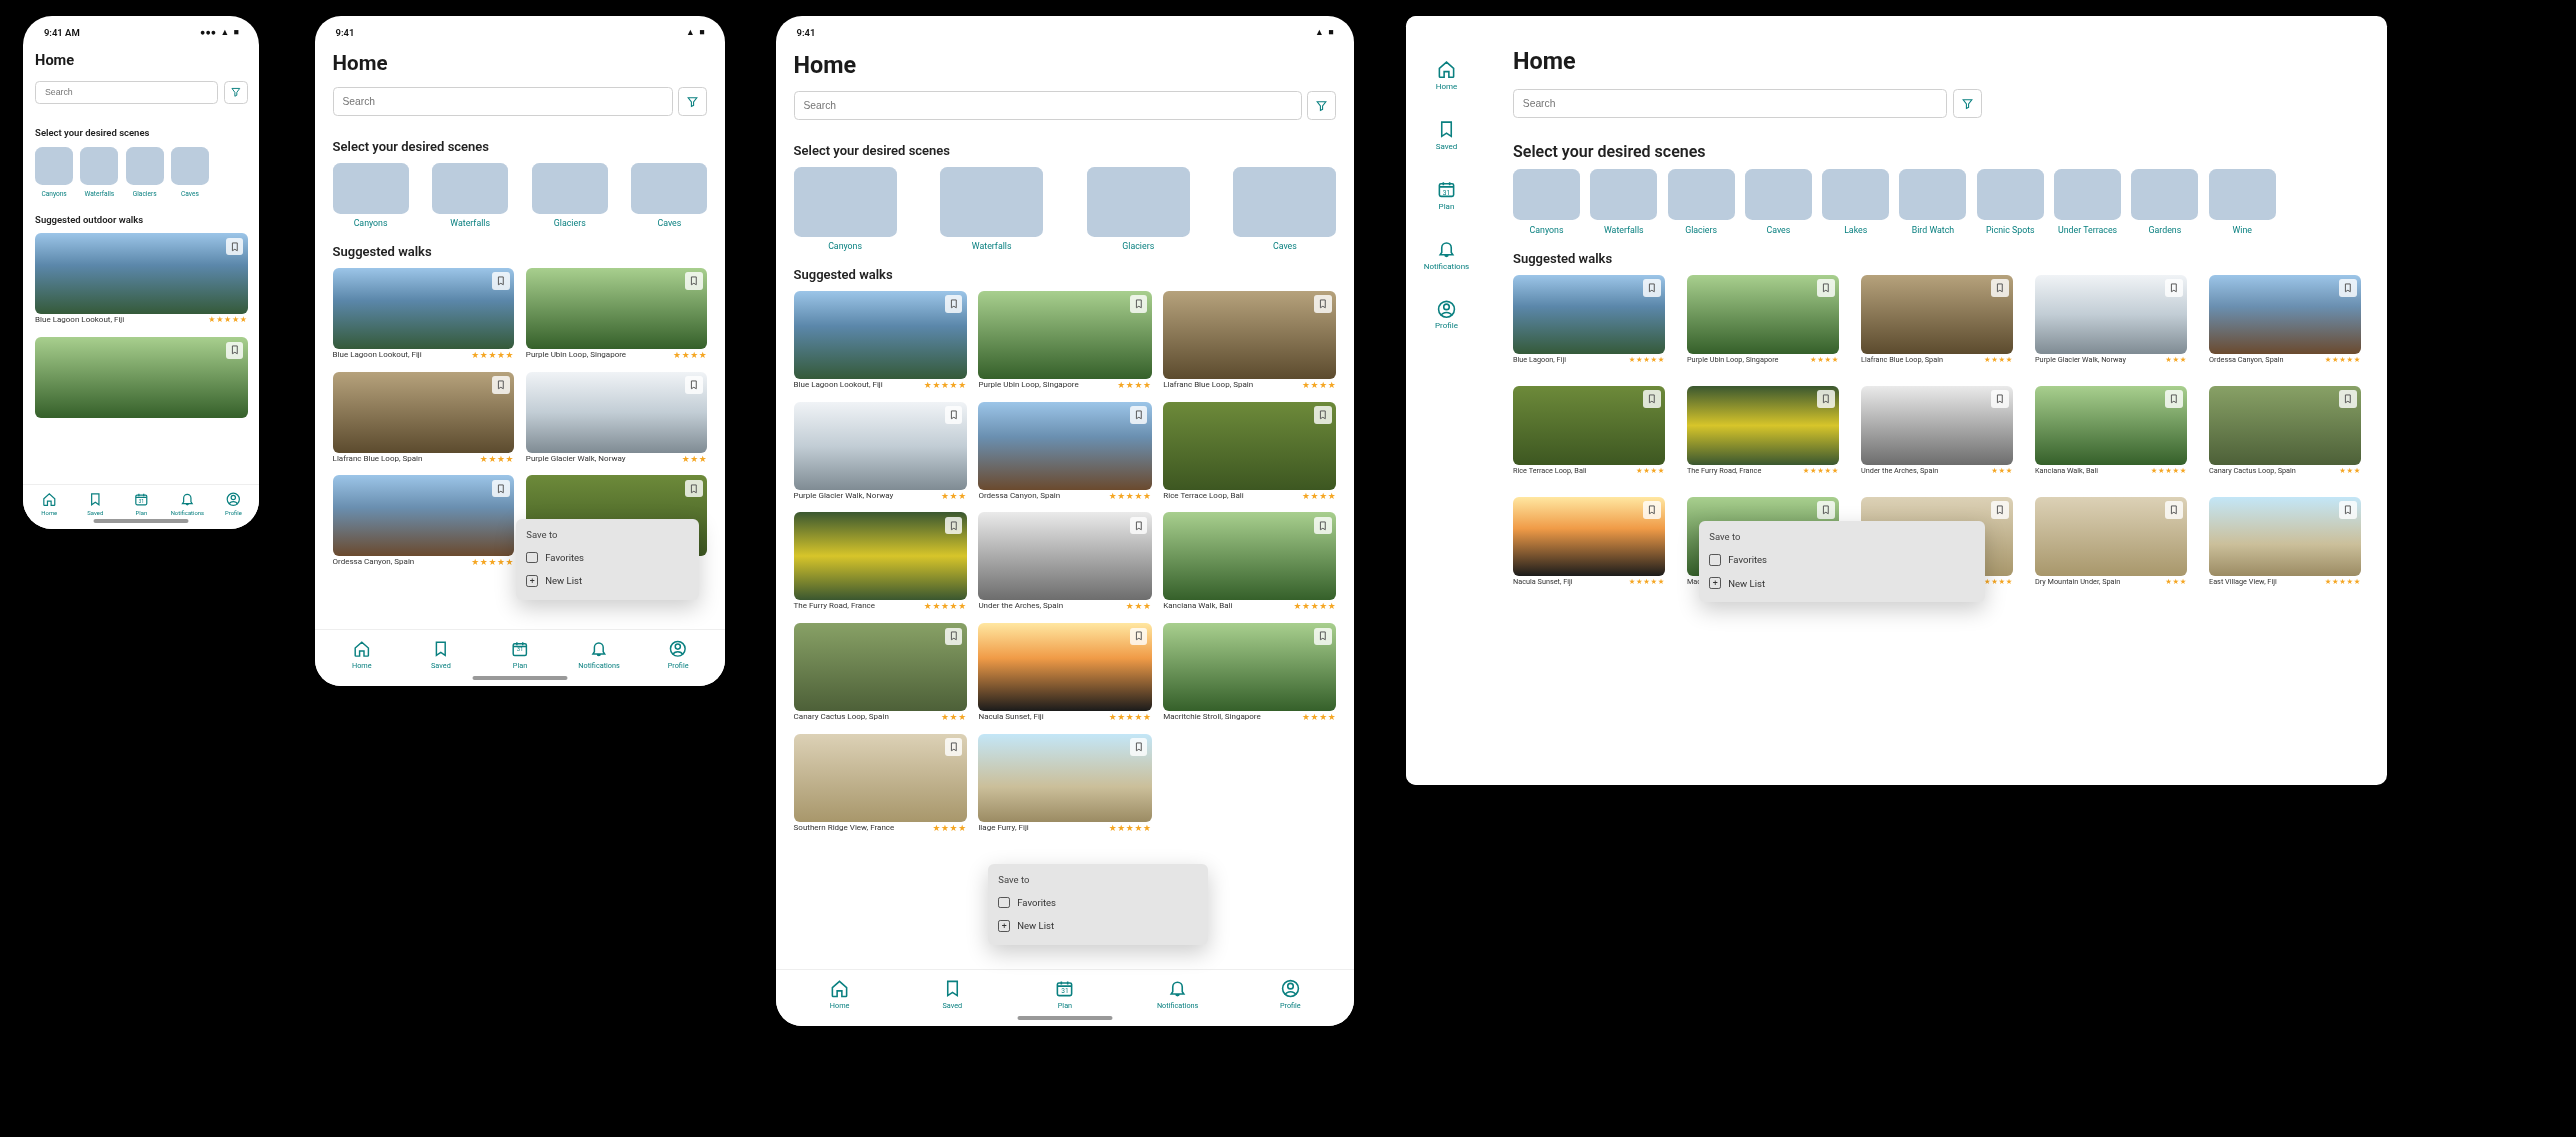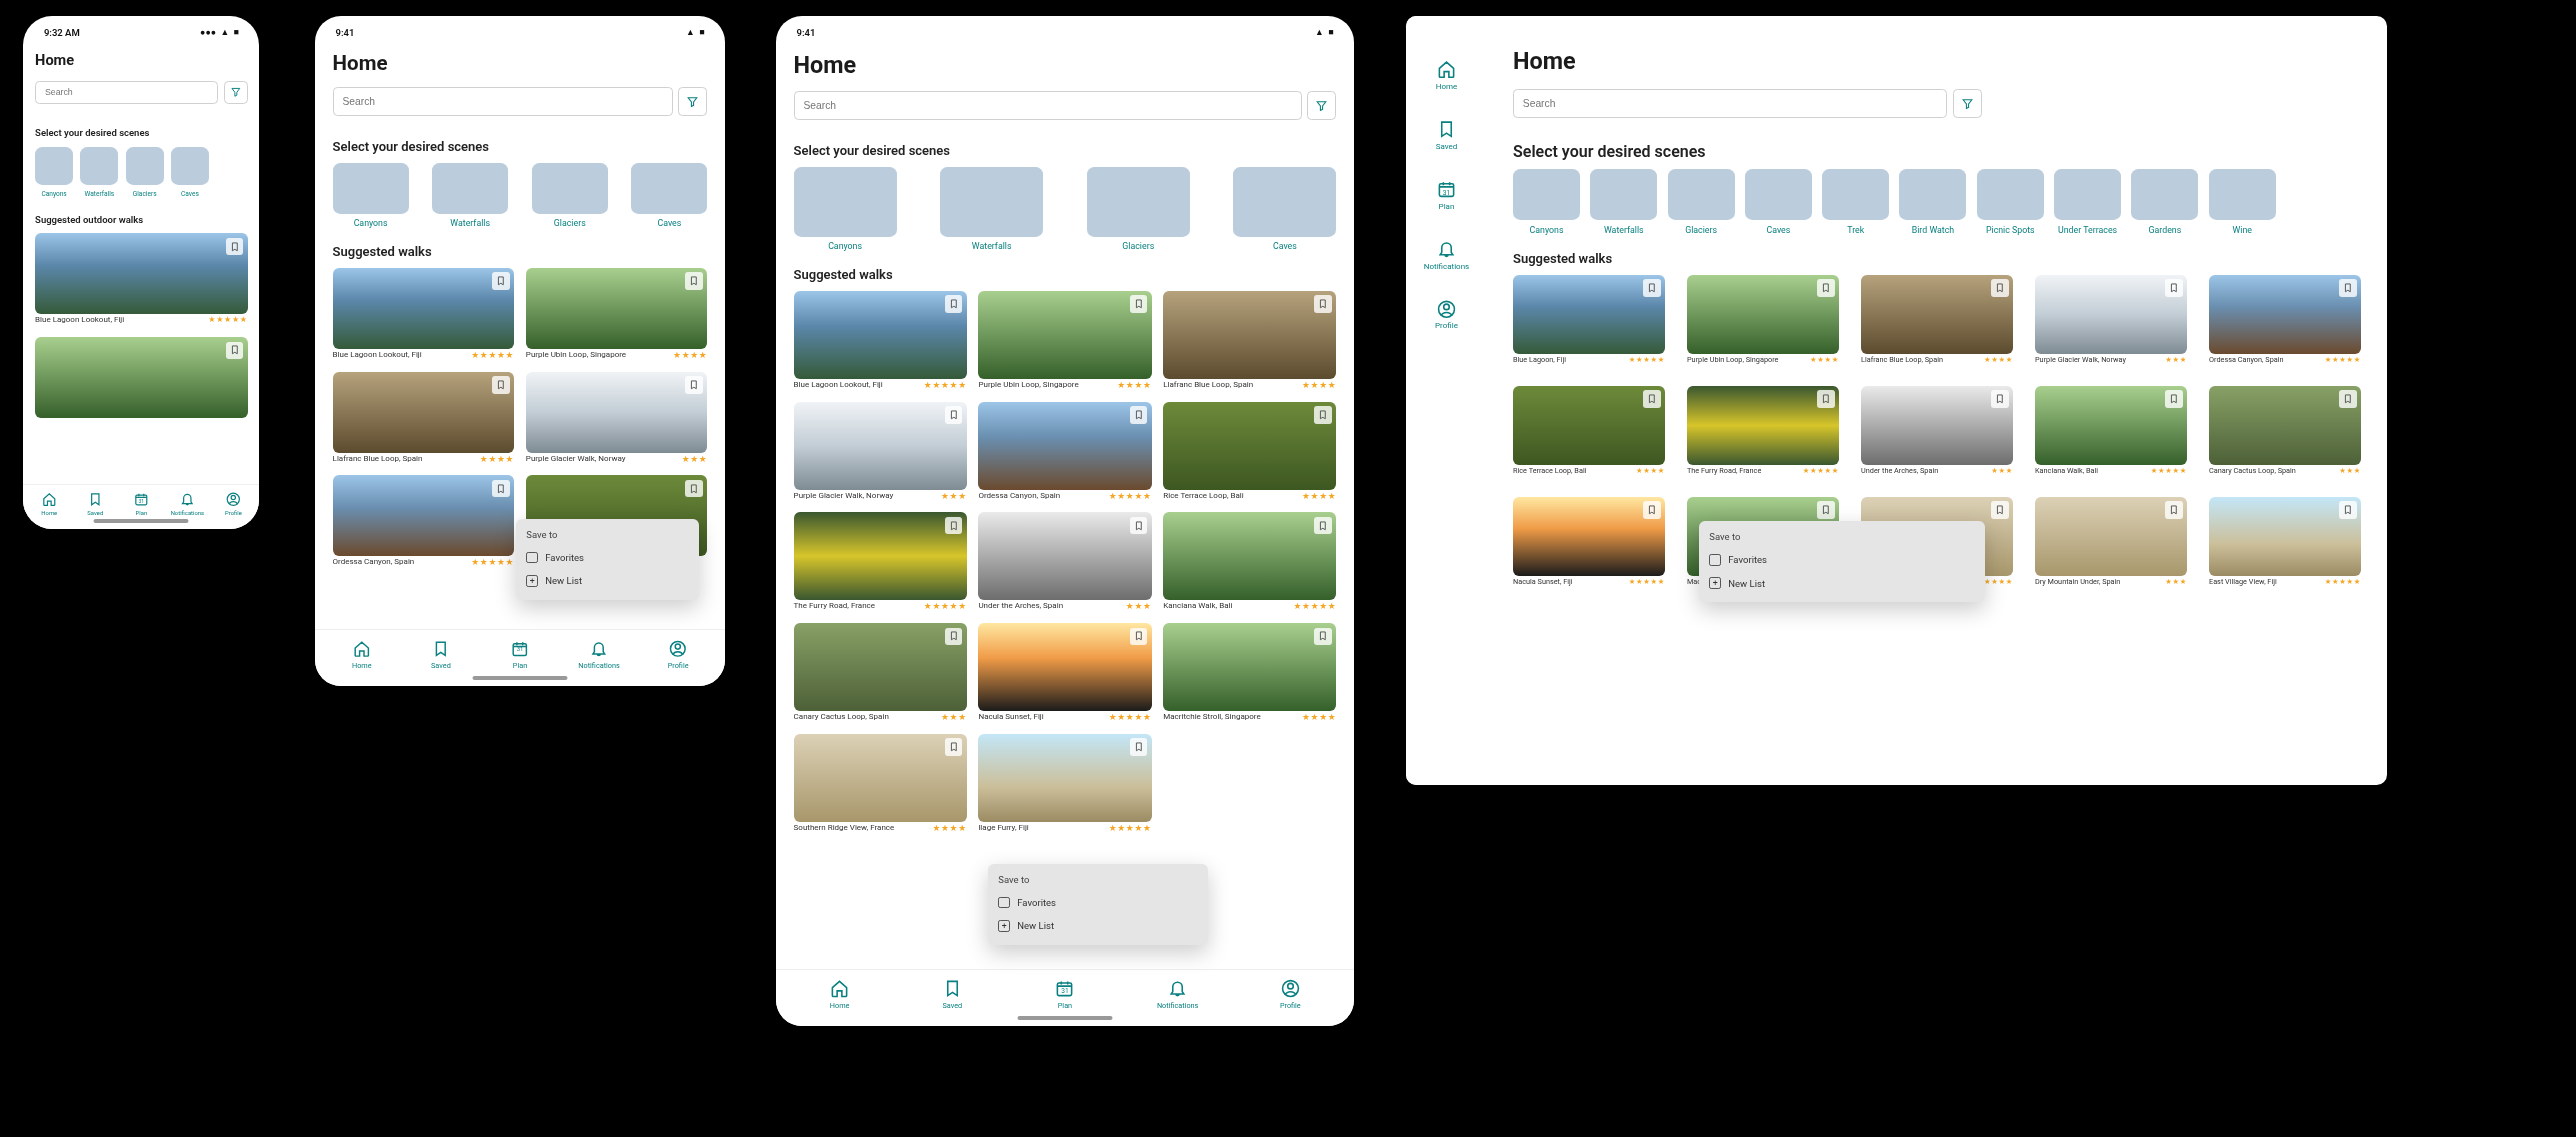--- a/index.html
+++ b/index.html
@@ -297,21 +297,21 @@
         <path fill="none" stroke="currentColor" stroke-width="2" d="M5 20c1.5-3 5-4 7-4s5.5 1 7 4"></path>
       </symbol>
     <symbol id="i-bm" viewBox="0 0 24 24">
         <path fill="none" stroke="currentColor" stroke-width="2" d="M7 4h10v16l-5-3-5 3V4z"></path>
       </symbol>
   </defs>
 </svg>
 
 <div class="device d-phone">
   <div class="status-bar">
-    <span>9:32 AM</span>
+    <span>9:41 AM</span>
     <div class="status-icons">
         <span>●●●</span>
         <span>▲</span>
         <span>■</span>
       </div>
   </div>
   <div class="app-body">
     <div class="title">Home</div>
     <div class="search-row">
       <input class="search-input" placeholder="Search" style="">
@@ -933,21 +933,21 @@
       <div class="scene">
           <div class="thumb ph-glacier"></div>
           <div class="label">Glaciers</div>
         </div>
       <div class="scene">
           <div class="thumb ph-cave"></div>
           <div class="label">Caves</div>
         </div>
       <div class="scene">
           <div class="thumb ph-lake"></div>
-          <div class="label">Trek</div>
+          <div class="label">Lakes</div>
         </div>
       <div class="scene">
           <div class="thumb ph-bird"></div>
           <div class="label">Bird Watch</div>
         </div>
       <div class="scene">
           <div class="thumb ph-picnic"></div>
           <div class="label">Picnic Spots</div>
         </div>
       <div class="scene">

